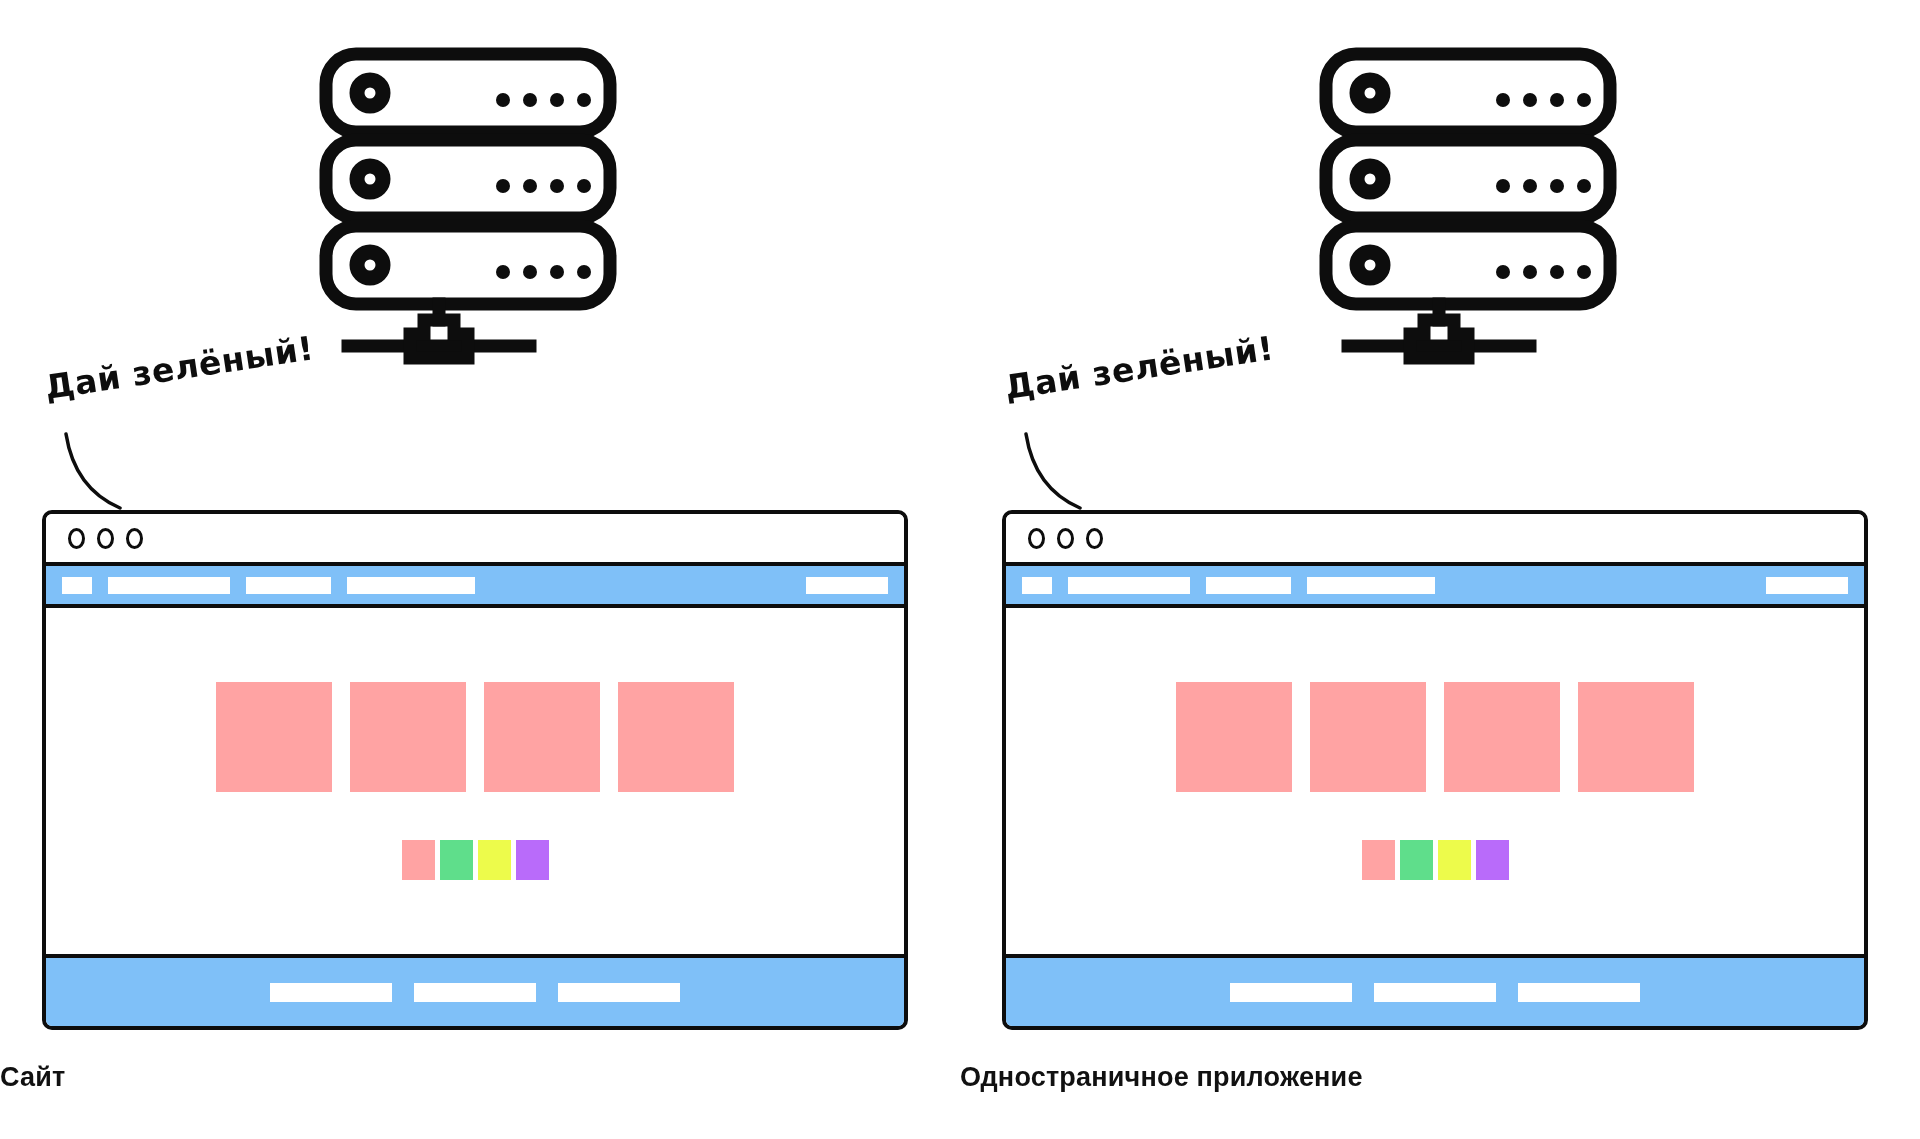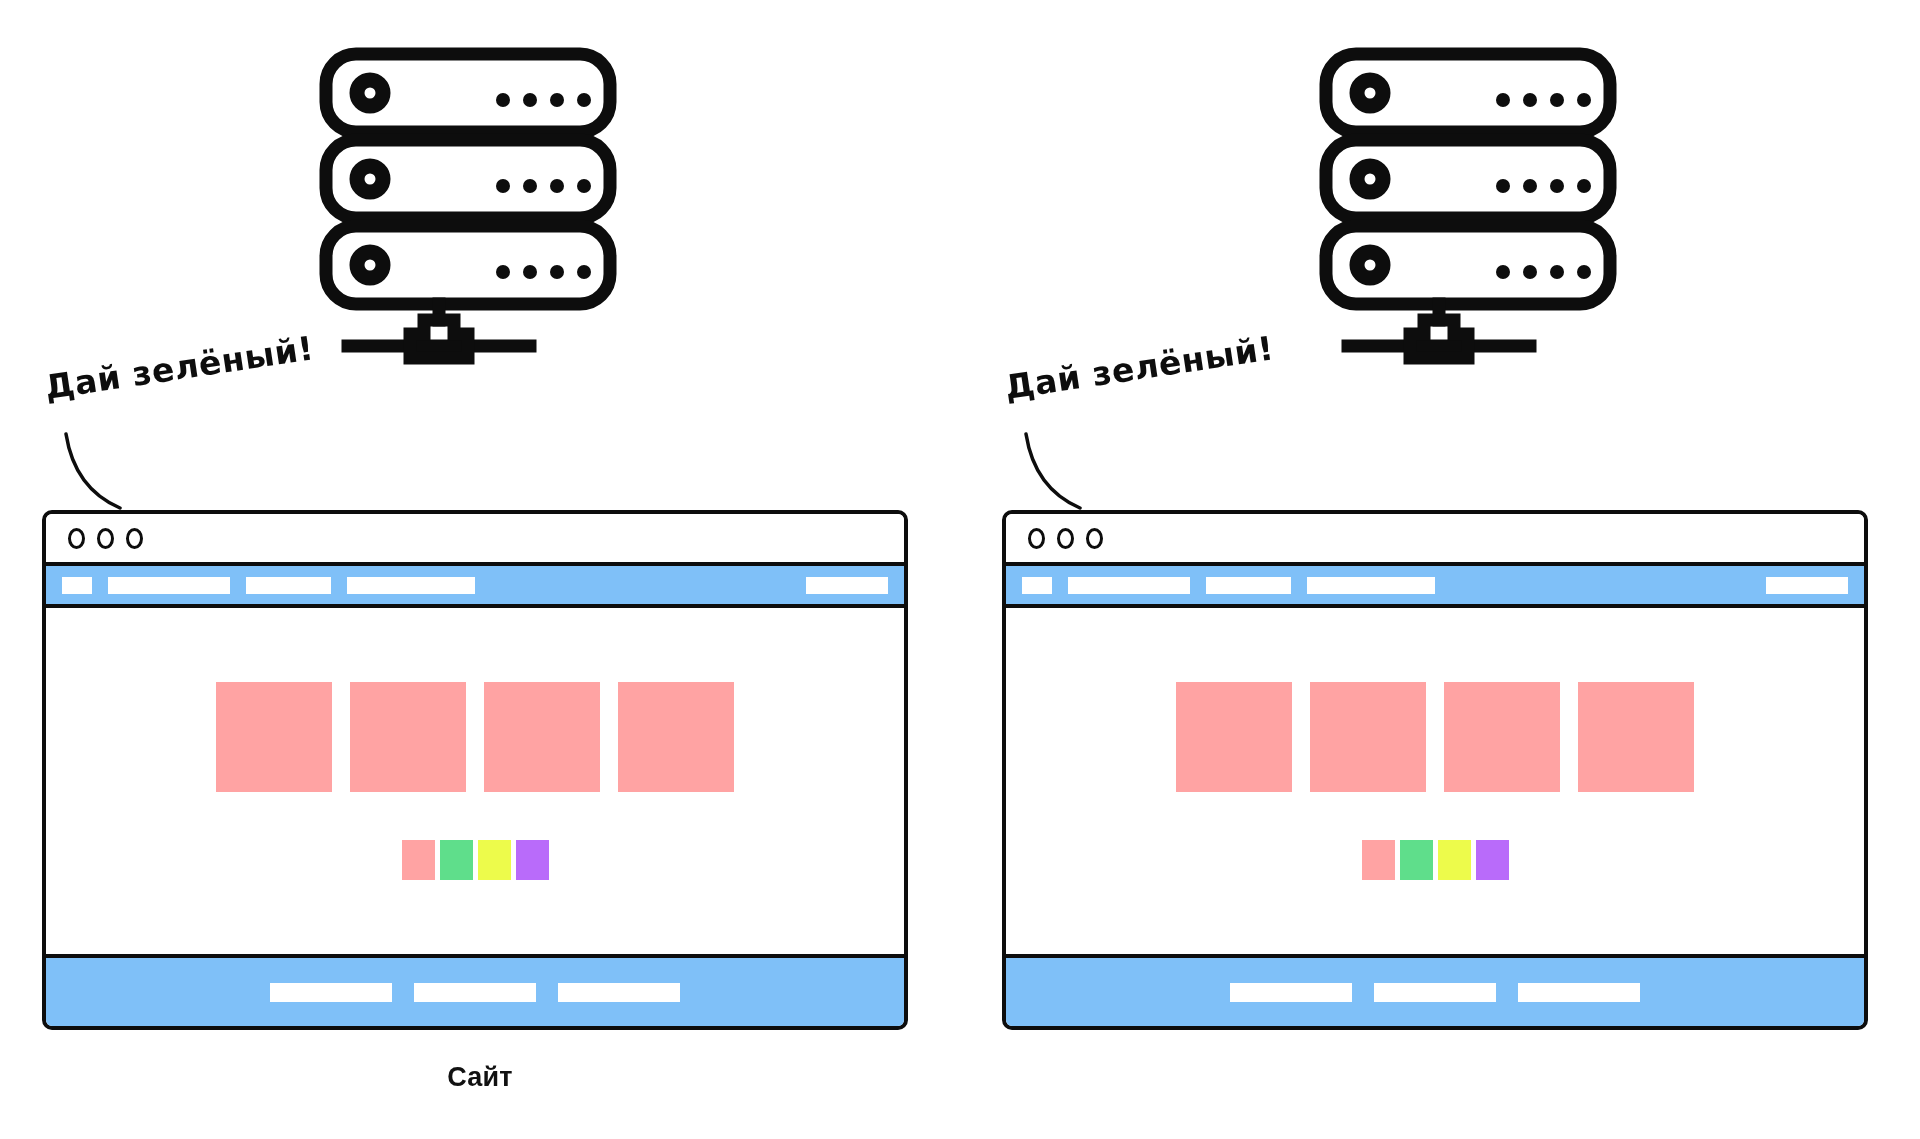--- a/index.html
+++ b/index.html
@@ -160,21 +160,20 @@
     width: 122px;
     background: #ffffff;
   }
 
   
   .caption {
     position: absolute;
     top: 1062px;
     left: 0;
     width: 960px;
-    text-align: center;
     font-size: 27px;
     font-weight: bold;
     color: #111111;
     letter-spacing: 0.2px;
   }
 </style>
 </head>
 <body>
 
 <div class="stage">
@@ -333,15 +332,16 @@
           <div class="swatch" style="background:#B96BFA"></div>
         </div>
       </div>
       <div class="footer">
         <span class="footer-bar"></span>
         <span class="footer-bar"></span>
         <span class="footer-bar"></span>
       </div>
     </div>
 
+    <div class="caption">Одностраничное приложение</div>
   </div>
 
 </div>
 
 </body></html>

